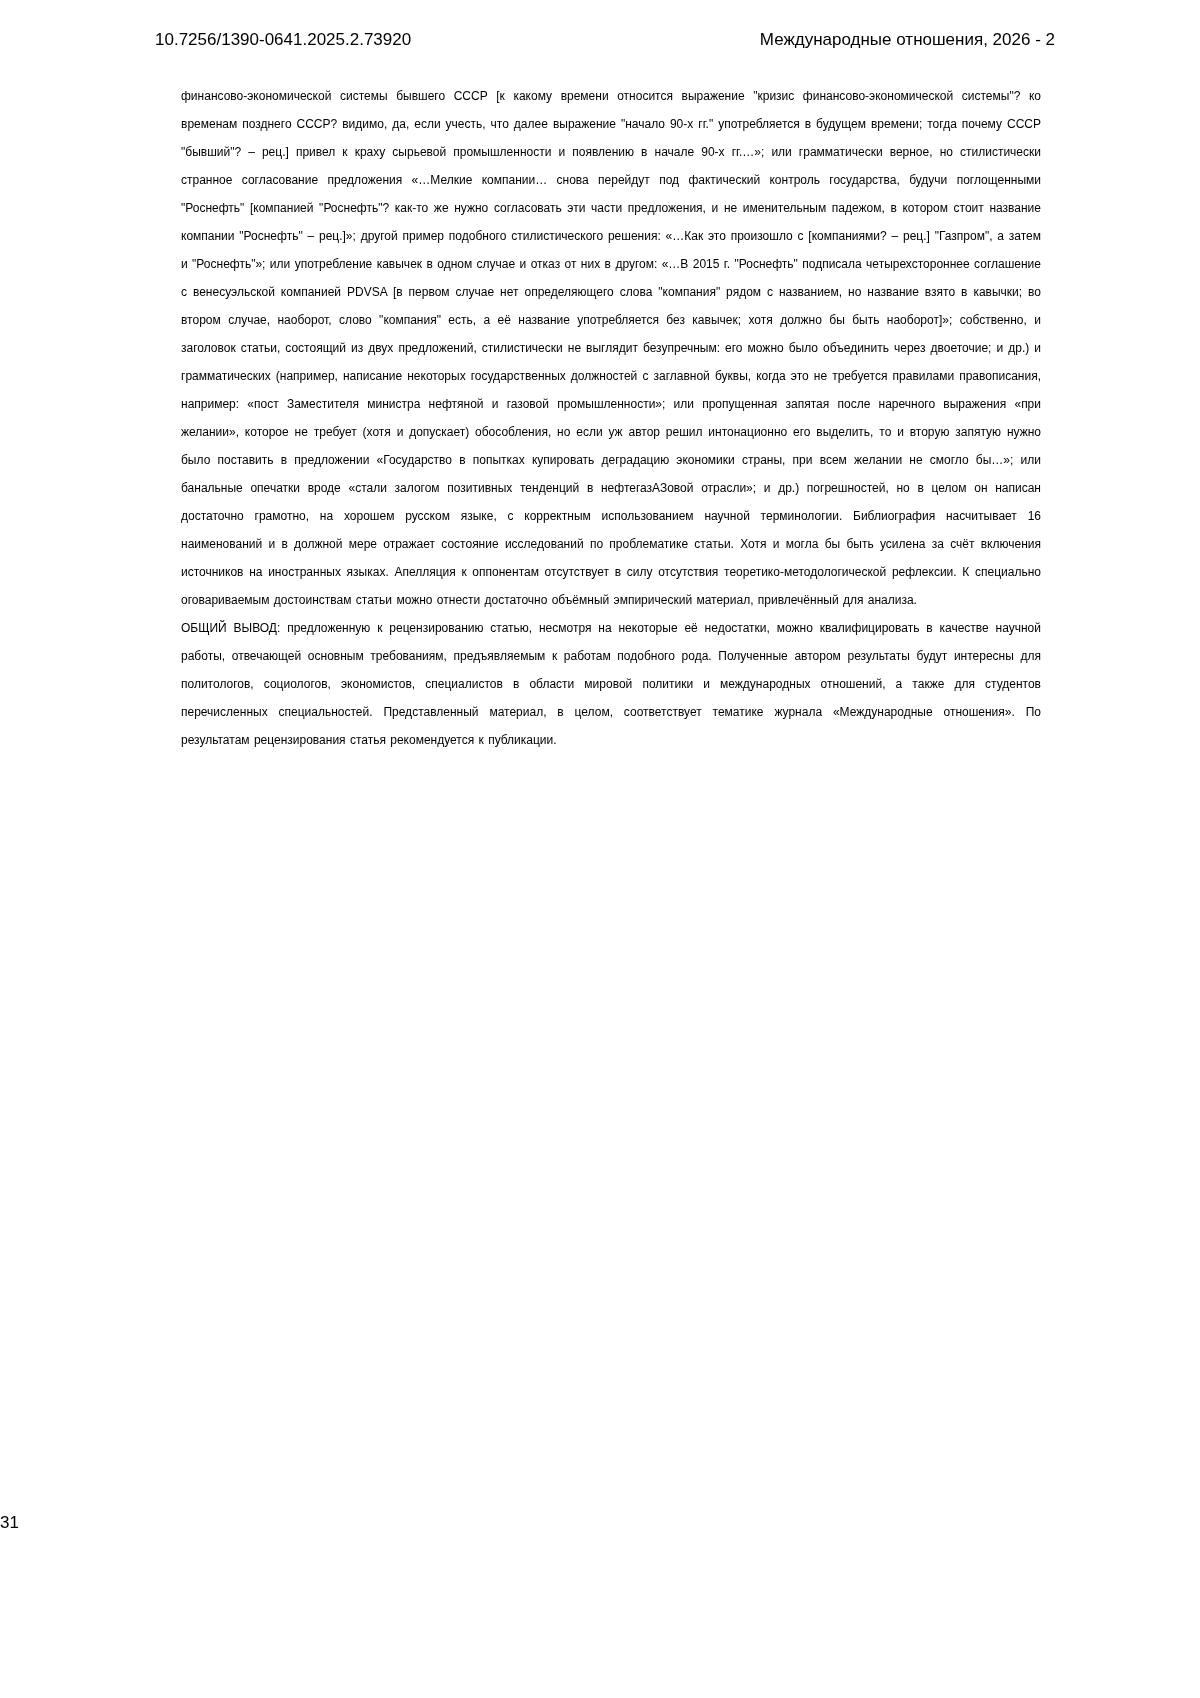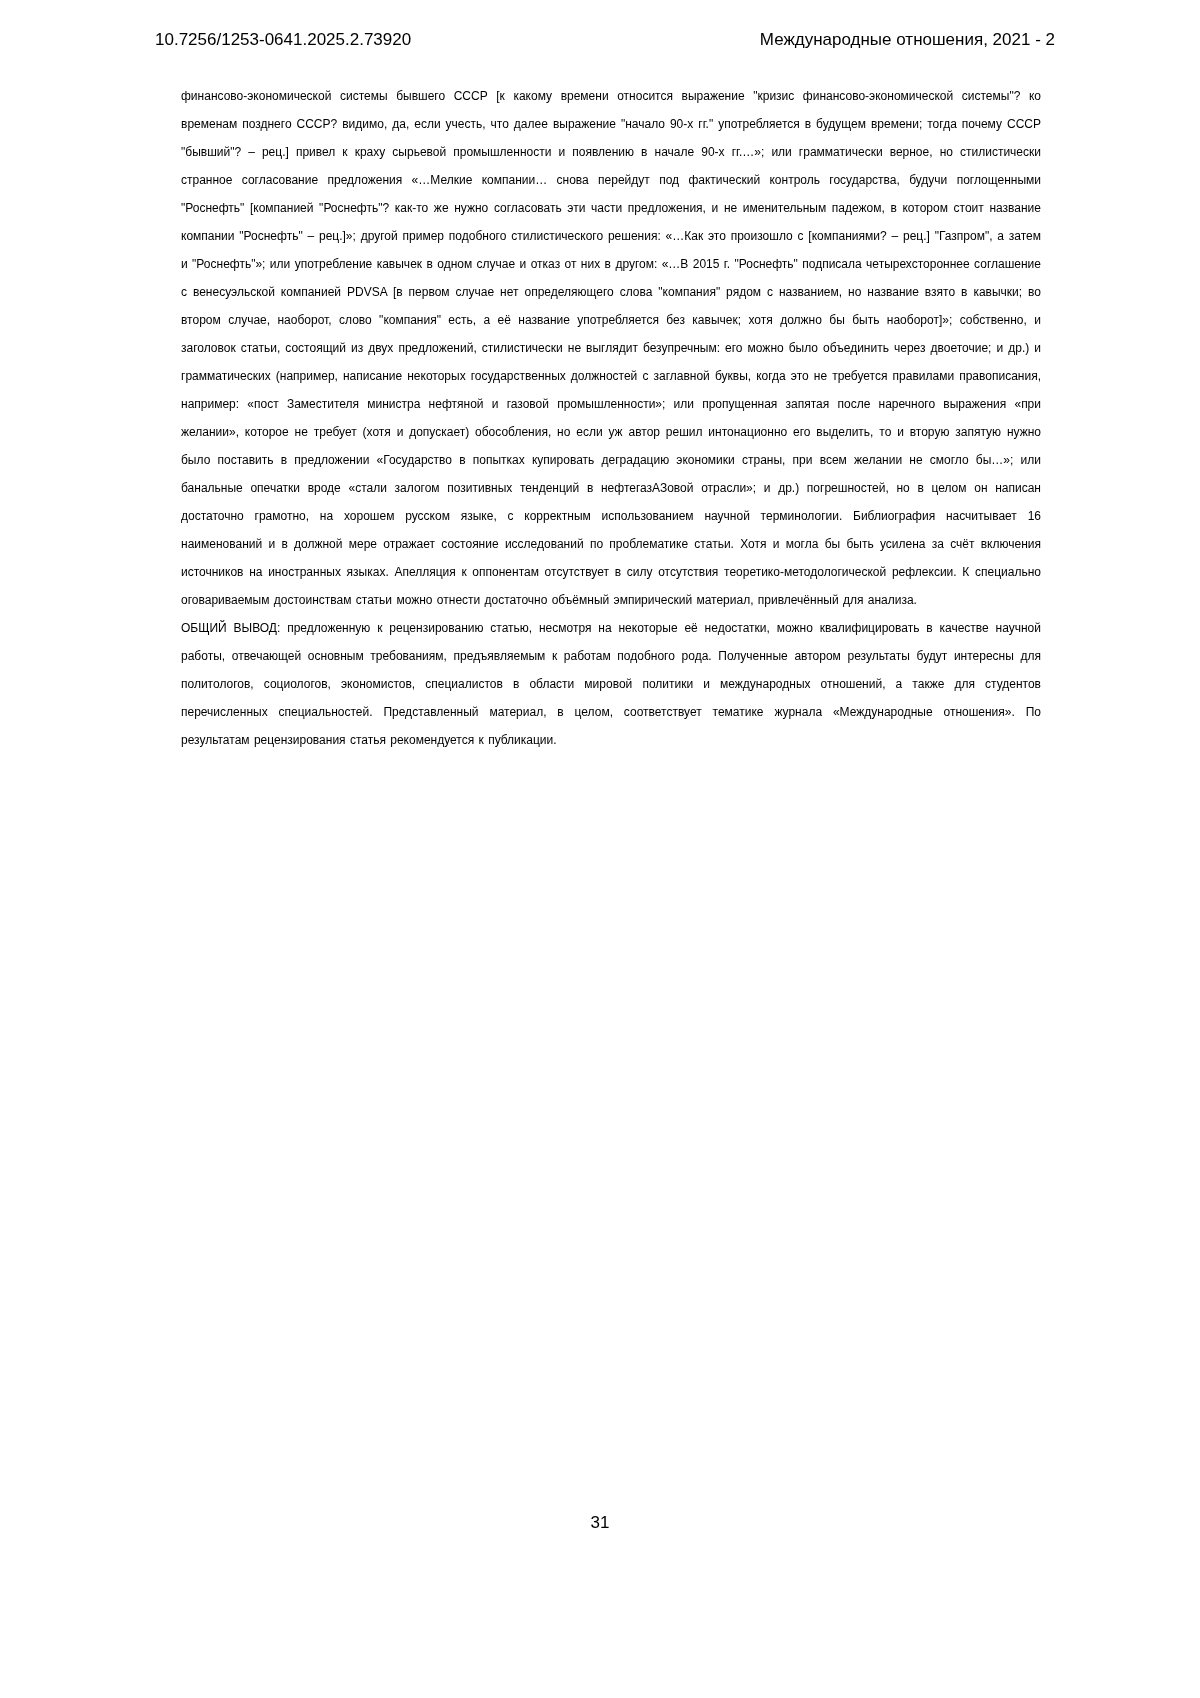--- a/index.html
+++ b/index.html
@@ -50,32 +50,31 @@
     padding: 0;
     text-align: justify;
     text-align-last: left;
     word-spacing: 1px;
   }
   .footer {
     position: absolute;
     left: 0;
     bottom: 165px;
     width: 100%;
-    text-align: center;
     font-size: 17px;
   }
 </style>
 </head>
 <body>
 
 <div class="page">
 
   <div class="header">
-    <span class="doi">10.7256/1253-0641.2025.2.73920</span>
-    <span class="journal">Международные отношения, 2021 - 2</span>
+    <span class="doi">10.7256/1390-0641.2025.2.73920</span>
+    <span class="journal">Международные отношения, 2026 - 2</span>
   </div>
 
   <div class="content">
     <p>финансово-экономической системы бывшего СССР [к какому времени относится выражение "кризис финансово-экономической системы"? ко временам позднего СССР? видимо, да, если учесть, что далее выражение "начало 90-х гг." употребляется в будущем времени; тогда почему СССР "бывший"? – рец.] привел к краху сырьевой промышленности и появлению в начале 90-х гг.…»; или грамматически верное, но стилистически странное согласование предложения «…Мелкие компании… снова перейдут под фактический контроль государства, будучи поглощенными "Роснефть" [компанией "Роснефть"? как-то же нужно согласовать эти части предложения, и не именительным падежом, в котором стоит название компании "Роснефть" – рец.]»; другой пример подобного стилистического решения: «…Как это произошло с [компаниями? – рец.] "Газпром", а затем и "Роснефть"»; или употребление кавычек в одном случае и отказ от них в другом: «…В 2015 г. "Роснефть" подписала четырехстороннее соглашение с венесуэльской компанией PDVSA [в первом случае нет определяющего слова "компания" рядом с названием, но название взято в кавычки; во втором случае, наоборот, слово "компания" есть, а её название употребляется без кавычек; хотя должно бы быть наоборот]»; собственно, и заголовок статьи, состоящий из двух предложений, стилистически не выглядит безупречным: его можно было объединить через двоеточие; и др.) и грамматических (например, написание некоторых государственных должностей с заглавной буквы, когда это не требуется правилами правописания, например: «пост Заместителя министра нефтяной и газовой промышленности»; или пропущенная запятая после наречного выражения «при желании», которое не требует (хотя и допускает) обособления, но если уж автор решил интонационно его выделить, то и вторую запятую нужно было поставить в предложении «Государство в попытках купировать деградацию экономики страны, при всем желании не смогло бы…»; или банальные опечатки вроде «стали залогом позитивных тенденций в нефтегазАЗовой отрасли»; и др.) погрешностей, но в целом он написан достаточно грамотно, на хорошем русском языке, с корректным использованием научной терминологии. Библиография насчитывает 16 наименований и в должной мере отражает состояние исследований по проблематике статьи. Хотя и могла бы быть усилена за счёт включения источников на иностранных языках. Апелляция к оппонентам отсутствует в силу отсутствия теоретико-методологической рефлексии. К специально оговариваемым достоинствам статьи можно отнести достаточно объёмный эмпирический материал, привлечённый для анализа.</p>
     <p>ОБЩИЙ ВЫВОД: предложенную к рецензированию статью, несмотря на некоторые её недостатки, можно квалифицировать в качестве научной работы, отвечающей основным требованиям, предъявляемым к работам подобного рода. Полученные автором результаты будут интересны для политологов, социологов, экономистов, специалистов в области мировой политики и международных отношений, а также для студентов перечисленных специальностей. Представленный материал, в целом, соответствует тематике журнала «Международные отношения». По результатам рецензирования статья рекомендуется к публикации.</p>
   </div>
 
   <div class="footer">
     <span>31</span>
   </div>

